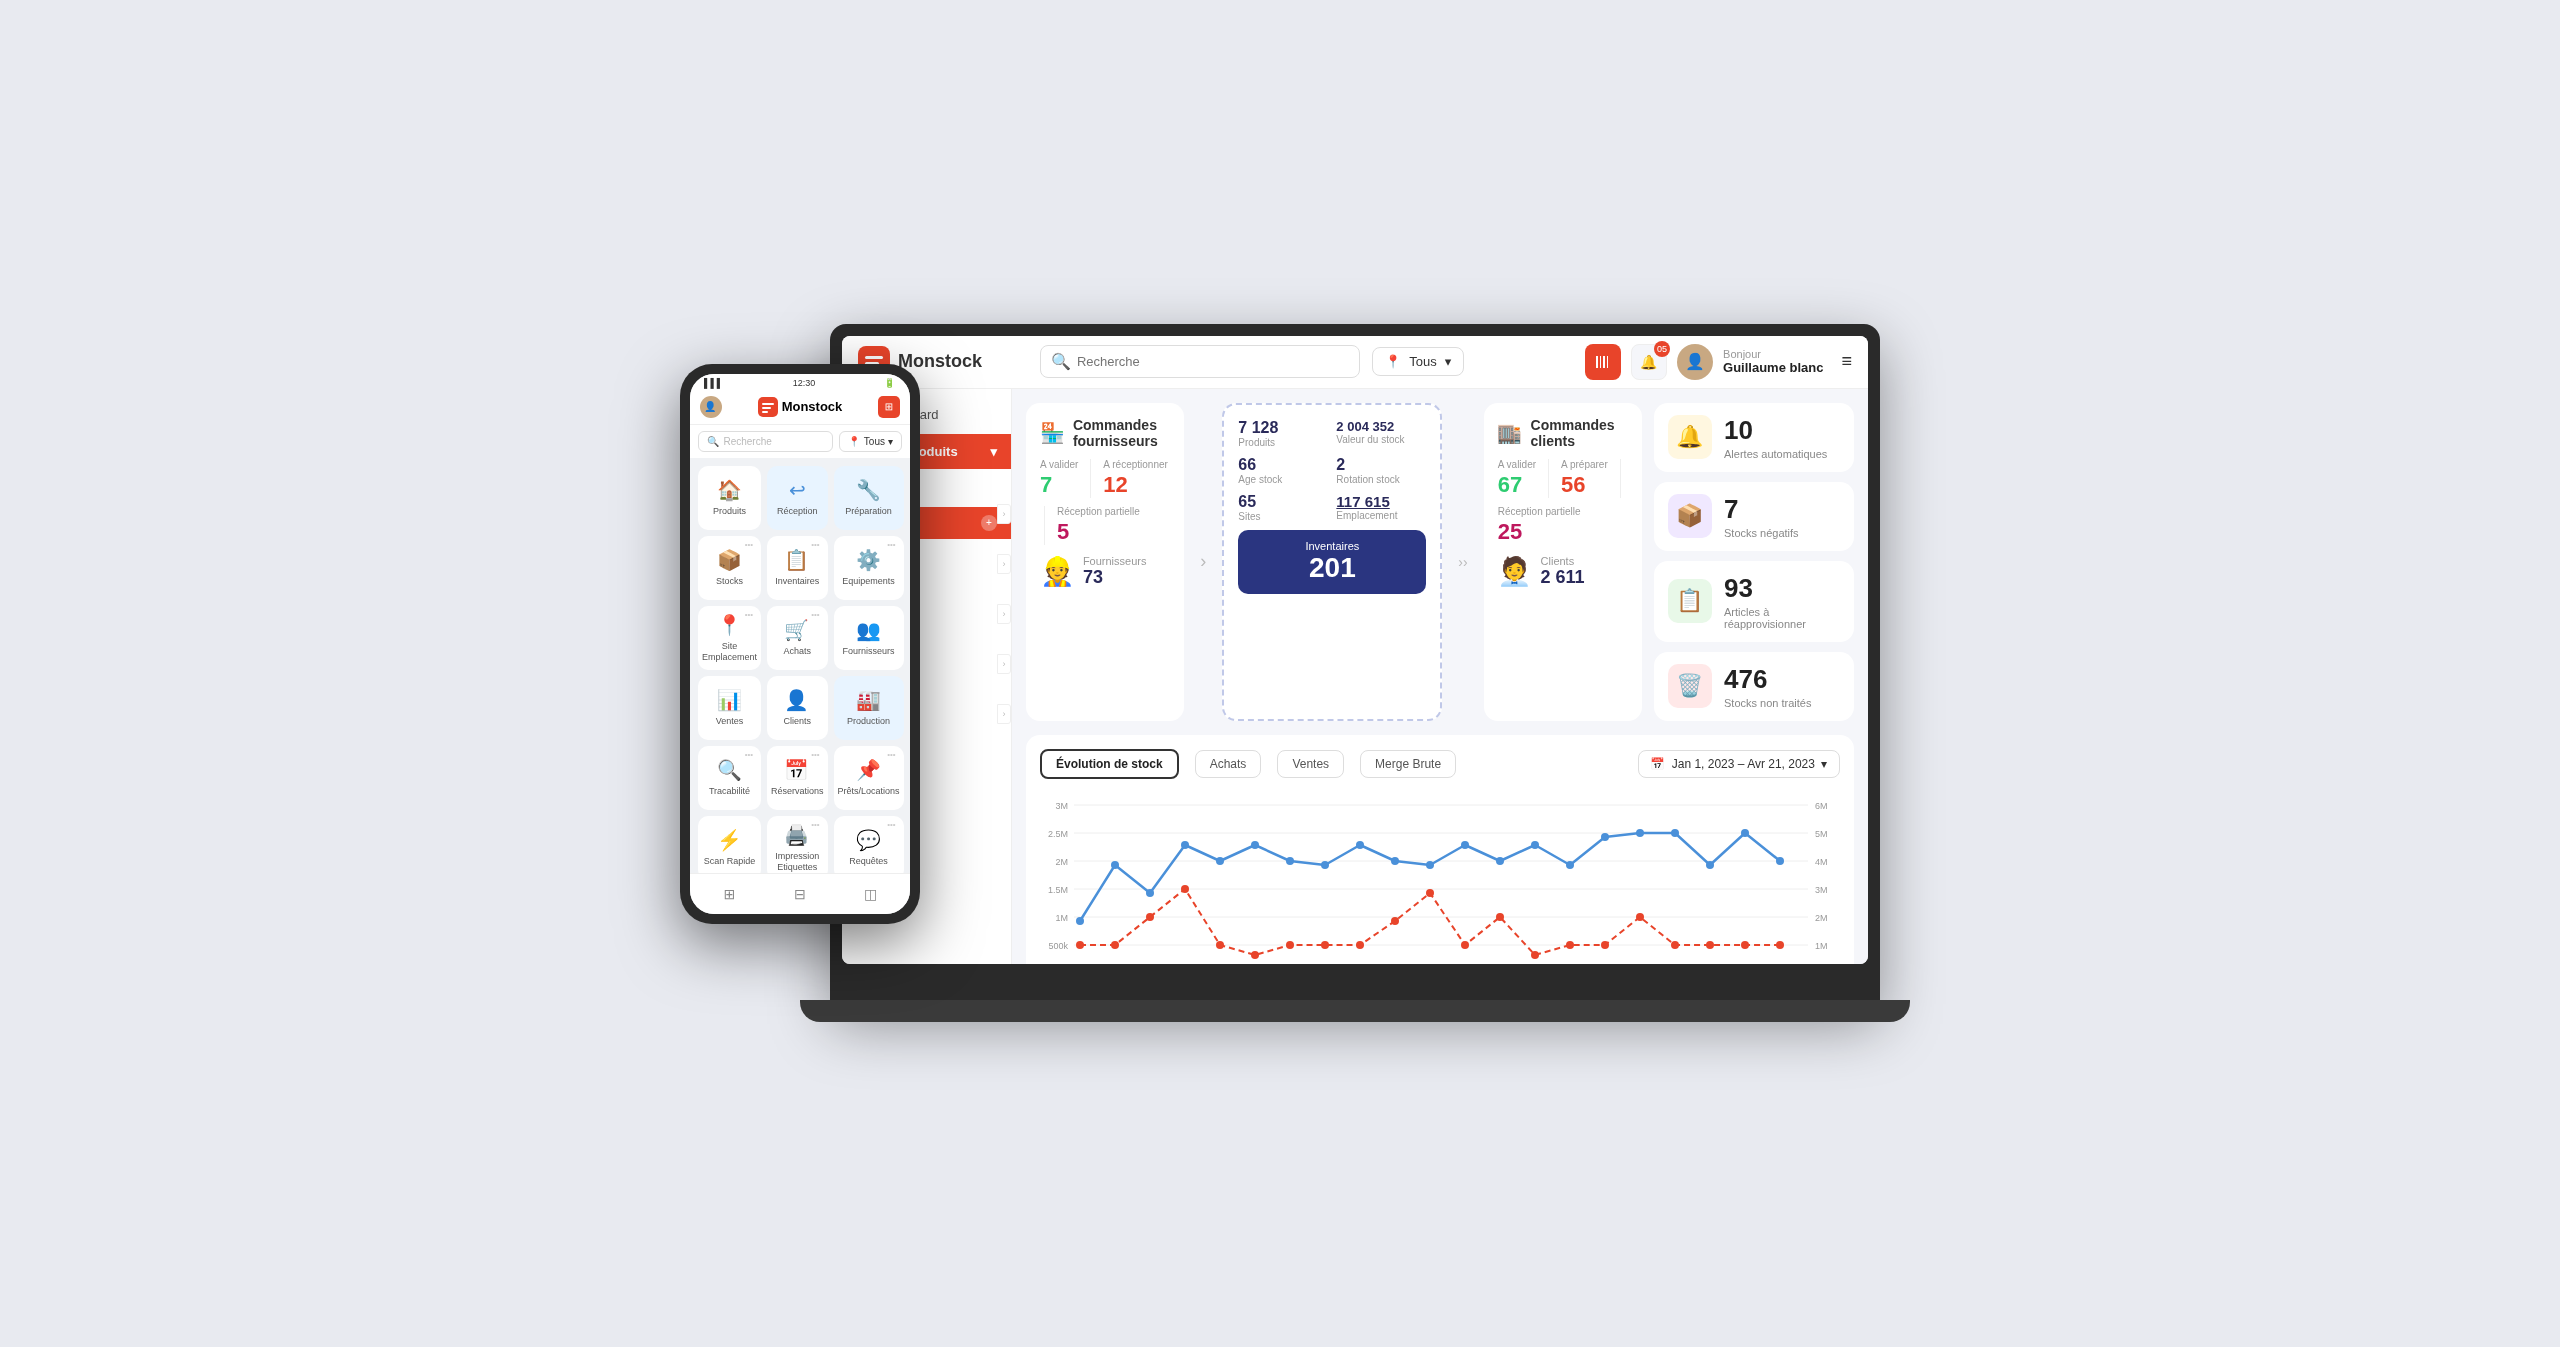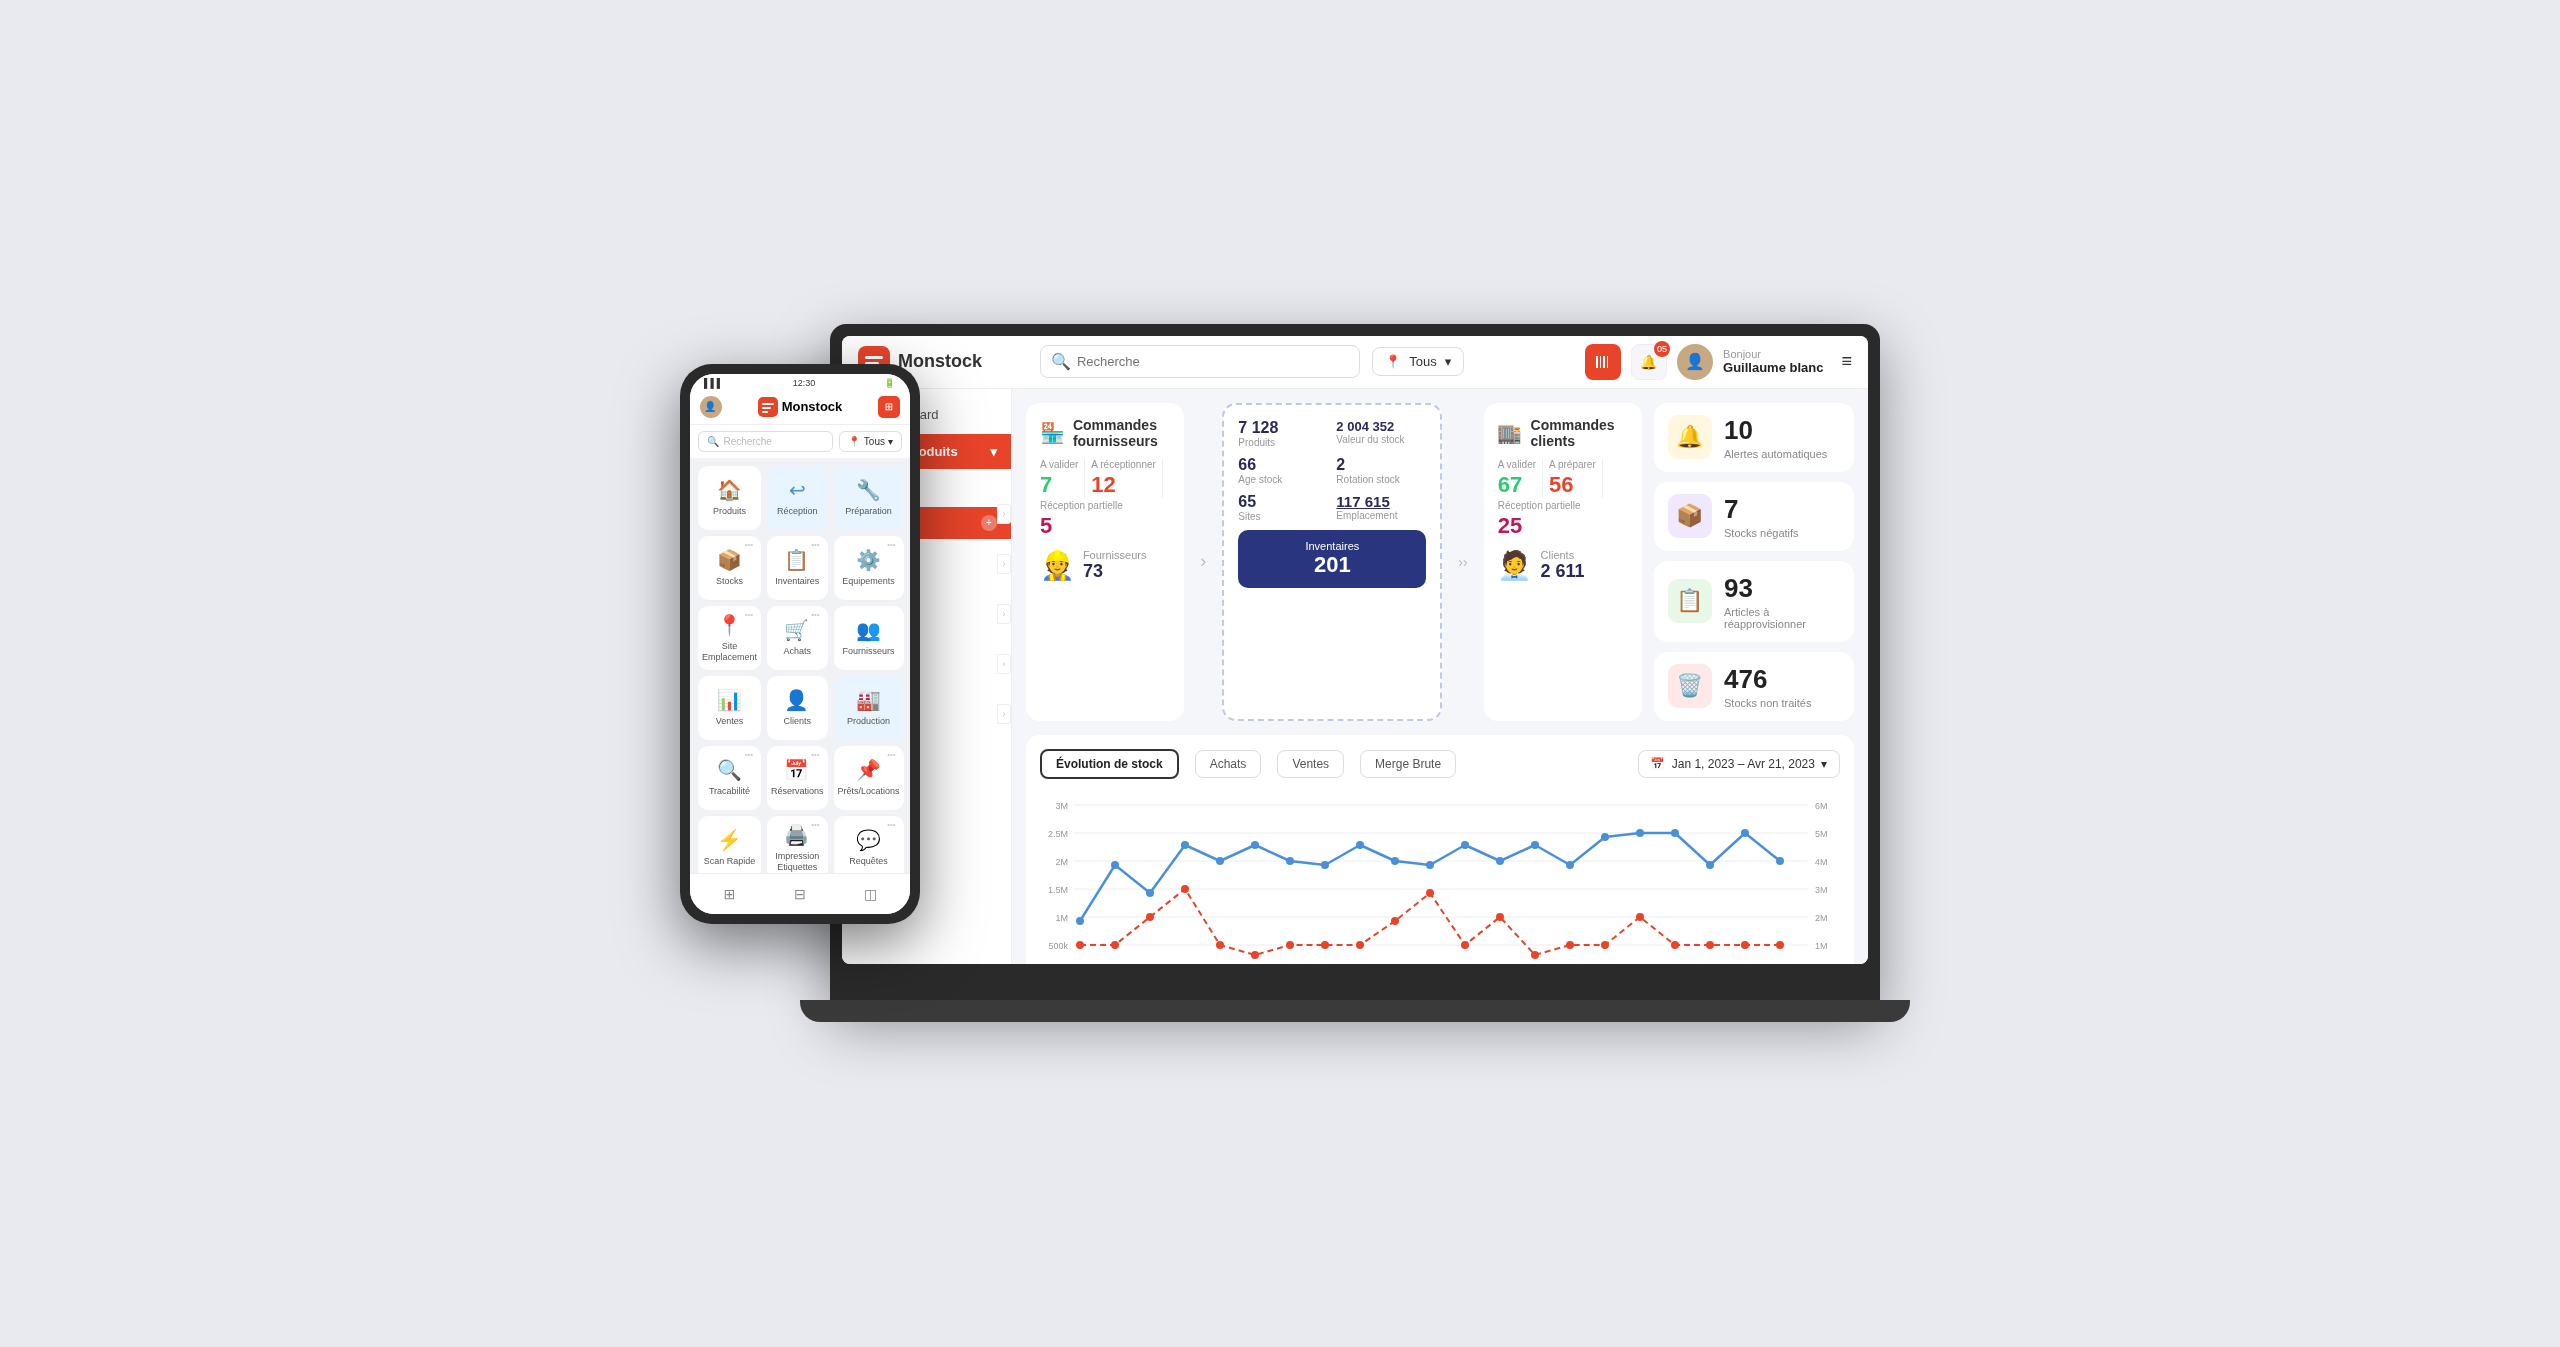--- a/index.html
+++ b/index.html
@@ -244,21 +244,21 @@
       margin-bottom: 10px;
     }
     .card-title {
       font-size: 14px;
       font-weight: 700;
       color: #333;
     }
 
     .metrics-row {
       display: flex;
-      gap: 2px;
+      gap: 8px;
       flex-wrap: wrap;
     }
     .metric {
       display: flex;
       flex-direction: column;
       gap: 2px;
     }
     .metric-label {
       font-size: 10px;
       color: #999;
@@ -299,21 +299,21 @@
     .inventaires-btn {
       background: #2a3580;
       color: white;
       border-radius: 10px;
       padding: 10px 14px;
       text-align: center;
       margin-top: 4px;
       cursor: pointer;
     }
     .inventaires-btn .inv-label { font-size: 11px; }
-    .inventaires-btn .inv-value { font-size: 22px; font-weight: 700; }
+    .inventaires-btn .inv-value { font-size: 28px; font-weight: 700; }
 
     .fournisseurs-row {
       display: flex;
       align-items: center;
       gap: 8px;
       margin-top: 8px;
     }
     .fournisseurs-icon {
       font-size: 28px;
       color: #6b8cff;

